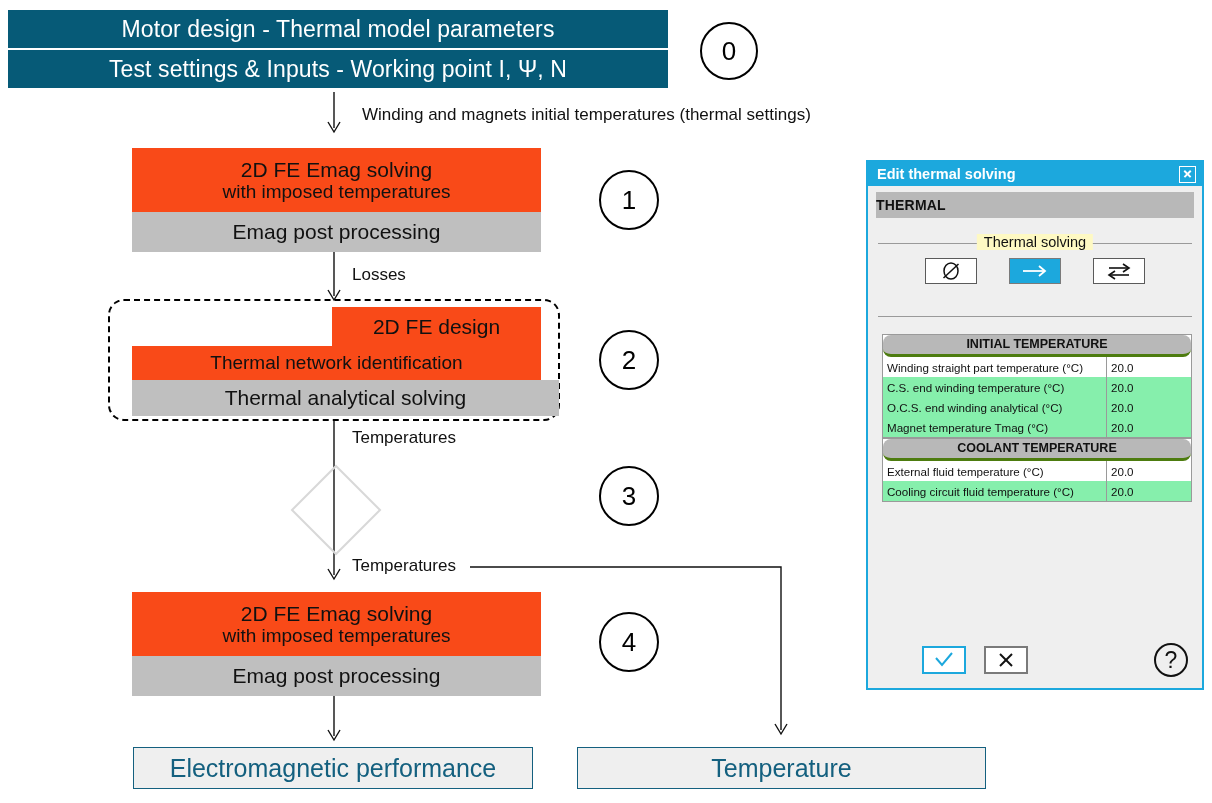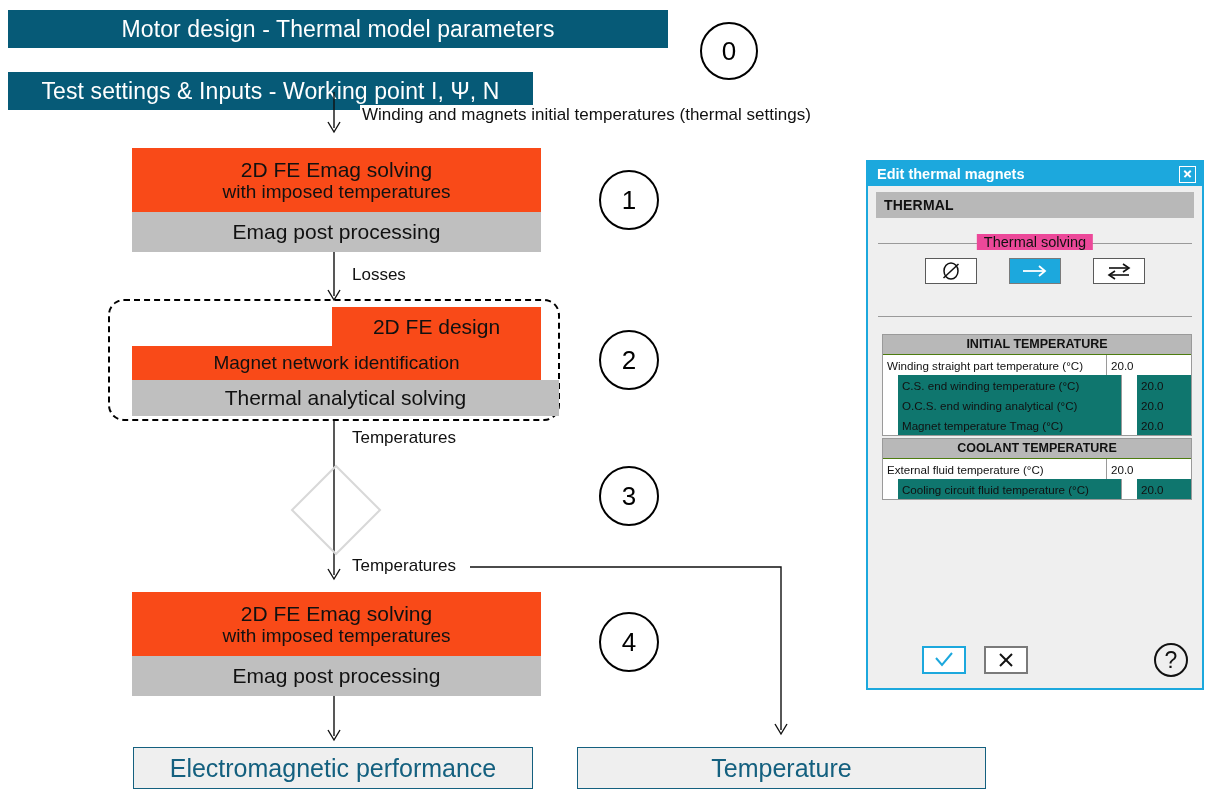--- a/index.html
+++ b/index.html
@@ -130,41 +130,41 @@
   .dlg-body {
     flex: 1 1 auto;
     padding: 6px 8px 0 8px;
     position: relative;
   }
   .section-head {
     background: #B8B8B8;
     color: #111111;
     font-size: 14px;
     font-weight: bold;
-    padding: 5px 8px;
+    padding: 5px 0;
     letter-spacing: .2px;
   }
 
   
   .fieldset {
     margin-top: 16px;
     position: relative;
     height: 62px;
   }
   .fieldset-line {
     position: absolute;
     top: 9px; left: 2px; right: 2px;
     height: 1px;
     background: #9a9a9a;
   }
   .fieldset-legend {
     position: absolute;
     top: 0px; left: 50%;
     transform: translateX(-50%);
-    background: #ec4899;
+    background: #fef9c3;
     padding: 0 7px;
     font-size: 14.5px;
     color: #111111;
     white-space: nowrap;
   }
   .mode-row {
     position: absolute;
     top: 24px; left: 0; right: 0;
     display: flex;
     justify-content: center;
@@ -197,21 +197,22 @@
     box-sizing: border-box;
     background: #ffffff;
   }
   .ptable-head {
     background: #B8B8B8;
     text-align: center;
     font-size: 12.5px;
     font-weight: bold;
     padding: 2px 0 3px 0;
     color: #111111;
-    border-bottom: 1px solid #4d7c0f;
+    border-bottom: 3px solid #4d7c0f;
+    border-radius: 8px;
   }
   .prow {
     display: flex;
     font-size: 11.6px;
     color: #111111;
     height: 20px;
     align-items: center;
   }
   .prow .pname {
     flex: 0 0 224px;
@@ -225,21 +226,21 @@
     overflow: hidden;
   }
   .prow .pval {
     flex: 1 1 auto;
     padding-left: 4px;
     height: 100%;
     display: flex;
     align-items: center;
   }
   .prow.odd  .pname, .prow.odd  .pval { background: #ffffff; }
-  .prow.even .pname, .prow.even .pval { background: #0f766e; margin-left: 15px; }
+  .prow.even .pname, .prow.even .pval { background: #86efac; }
 
   
   .dlg-footer {
     flex: 0 0 auto;
     height: 56px;
     display: flex;
     align-items: center;
     padding: 0 14px 0 54px;
     position: relative;
   }
@@ -270,21 +271,21 @@
 
   svg { display: block; overflow: visible; }
 </style>
 </head>
 <body>
 
 <div class="abs teal-bar" style="left:8px; top:10px; width:660px; height:38px;">
   <span>Motor design - Thermal model parameters</span>
 </div>
 
-<div class="abs teal-bar" style="left:8px; top:72px; width:525px; height:38px;">
+<div class="abs teal-bar" style="left:8px; top:50px; width:660px; height:38px;">
   <span>Test settings &amp; Inputs - Working point I, Ψ, N</span>
 </div>
 
 <div class="abs num-circle" style="left:700px; top:22px; width:58px; height:58px;">
   <span>0</span>
 </div>
 
 <svg class="abs" style="left:320px; top:92px; width:40px; height:46px;">
   <line x1="14" y1="0" x2="14" y2="36" stroke="#111" stroke-width="1.4"></line>
   <polyline points="8,30 14,40 20,30" fill="none" stroke="#111" stroke-width="1.4"></polyline>
@@ -312,21 +313,21 @@
   <span>Losses</span>
 </div>
 
 <div class="abs dashed-group" style="left:108px; top:299px; width:452px; height:122px;"></div>
 
 <div class="abs blk blk-orange" style="left:332px; top:307px; width:209px; height:39px;">
   <span style="font-size:21px;">2D FE design</span>
 </div>
 
 <div class="abs blk blk-orange" style="left:132px; top:346px; width:409px; height:34px;">
-  <span style="font-size:19px;">Magnet network identification</span>
+  <span style="font-size:19px;">Thermal network identification</span>
 </div>
 
 <div class="abs blk blk-gray" style="left:132px; top:380px; width:427px; height:36px;">
   <span style="font-size:21px;">Thermal analytical solving</span>
 </div>
 <div class="abs num-circle" style="left:599px; top:330px; width:60px; height:60px;">
   <span>2</span>
 </div>
 
 <svg class="abs" style="left:320px; top:421px; width:40px; height:164px;">
@@ -372,21 +373,21 @@
 <div class="abs result-box" style="left:133px; top:747px; width:400px; height:42px;">
   <span>Electromagnetic performance</span>
 </div>
 <div class="abs result-box" style="left:577px; top:747px; width:409px; height:42px;">
   <span>Temperature</span>
 </div>
 
 <div class="abs dialog" style="left:866px; top:160px; width:338px; height:530px;">
 
   <div class="dlg-titlebar">
-    <span class="dlg-title">Edit thermal magnets</span>
+    <span class="dlg-title">Edit thermal solving</span>
     <div class="dlg-close"></div>
   </div>
 
   <div class="dlg-body">
 
     <div class="section-head">
       <span>THERMAL</span>
     </div>
 
     <div class="fieldset">

